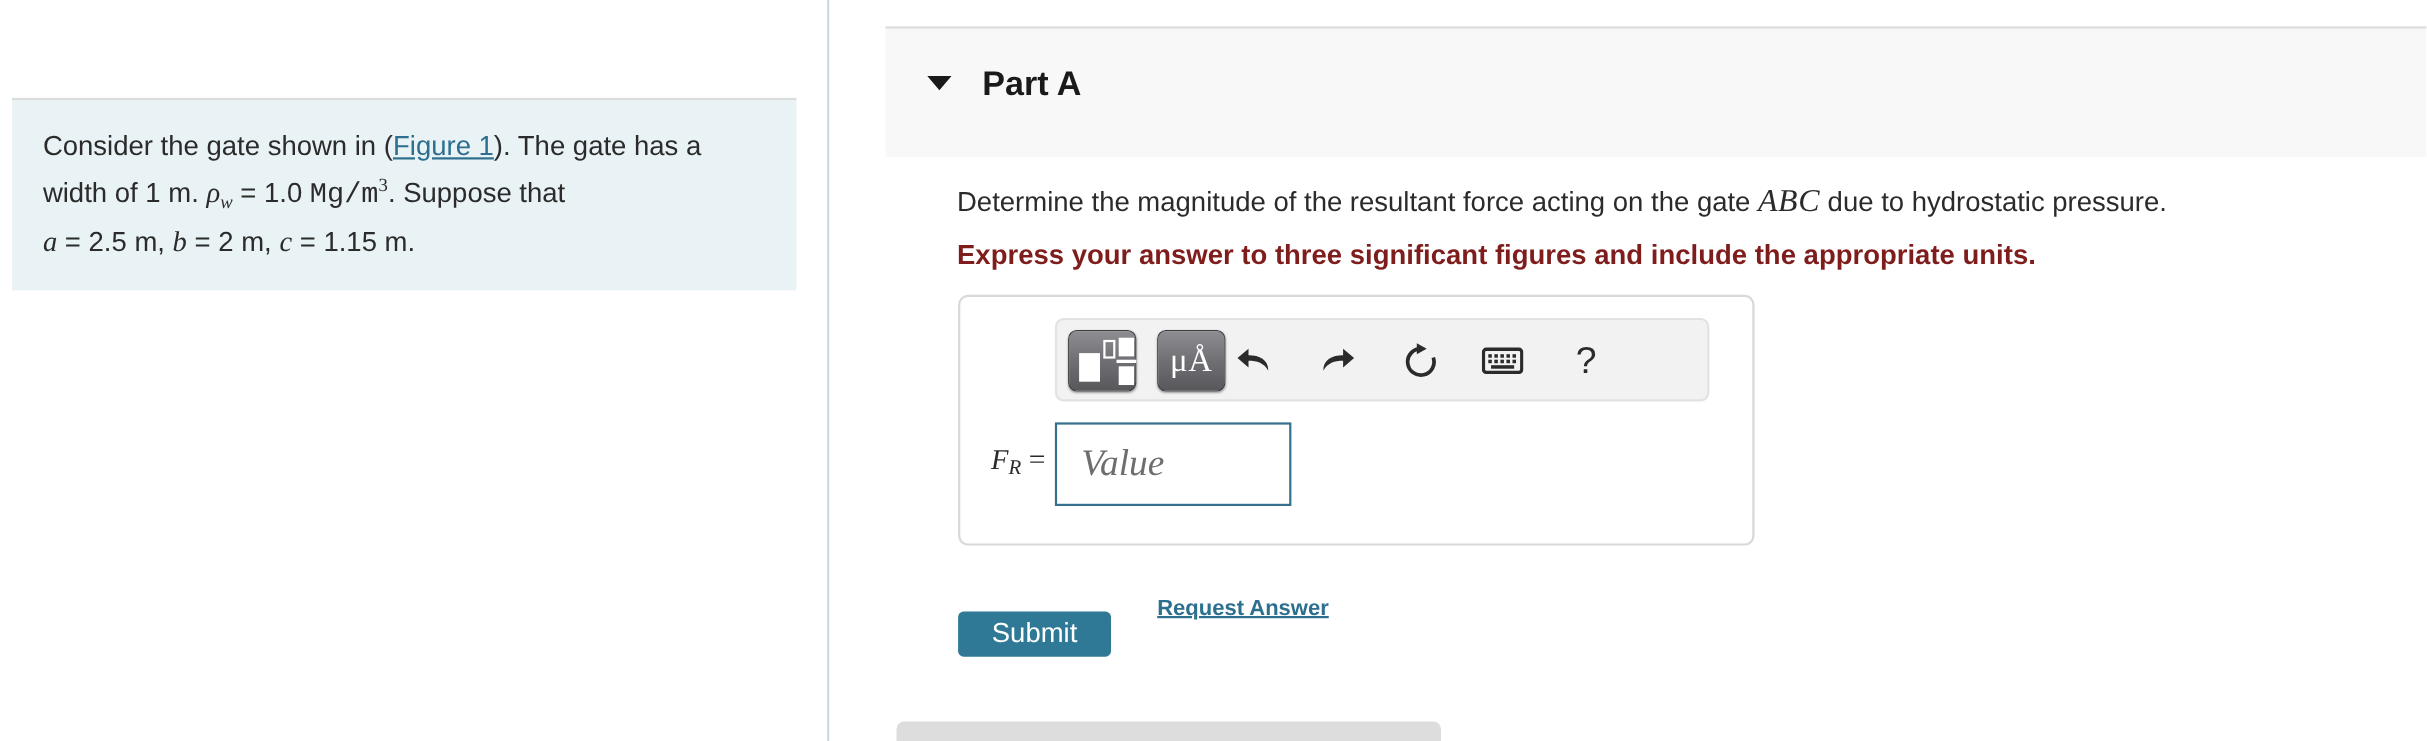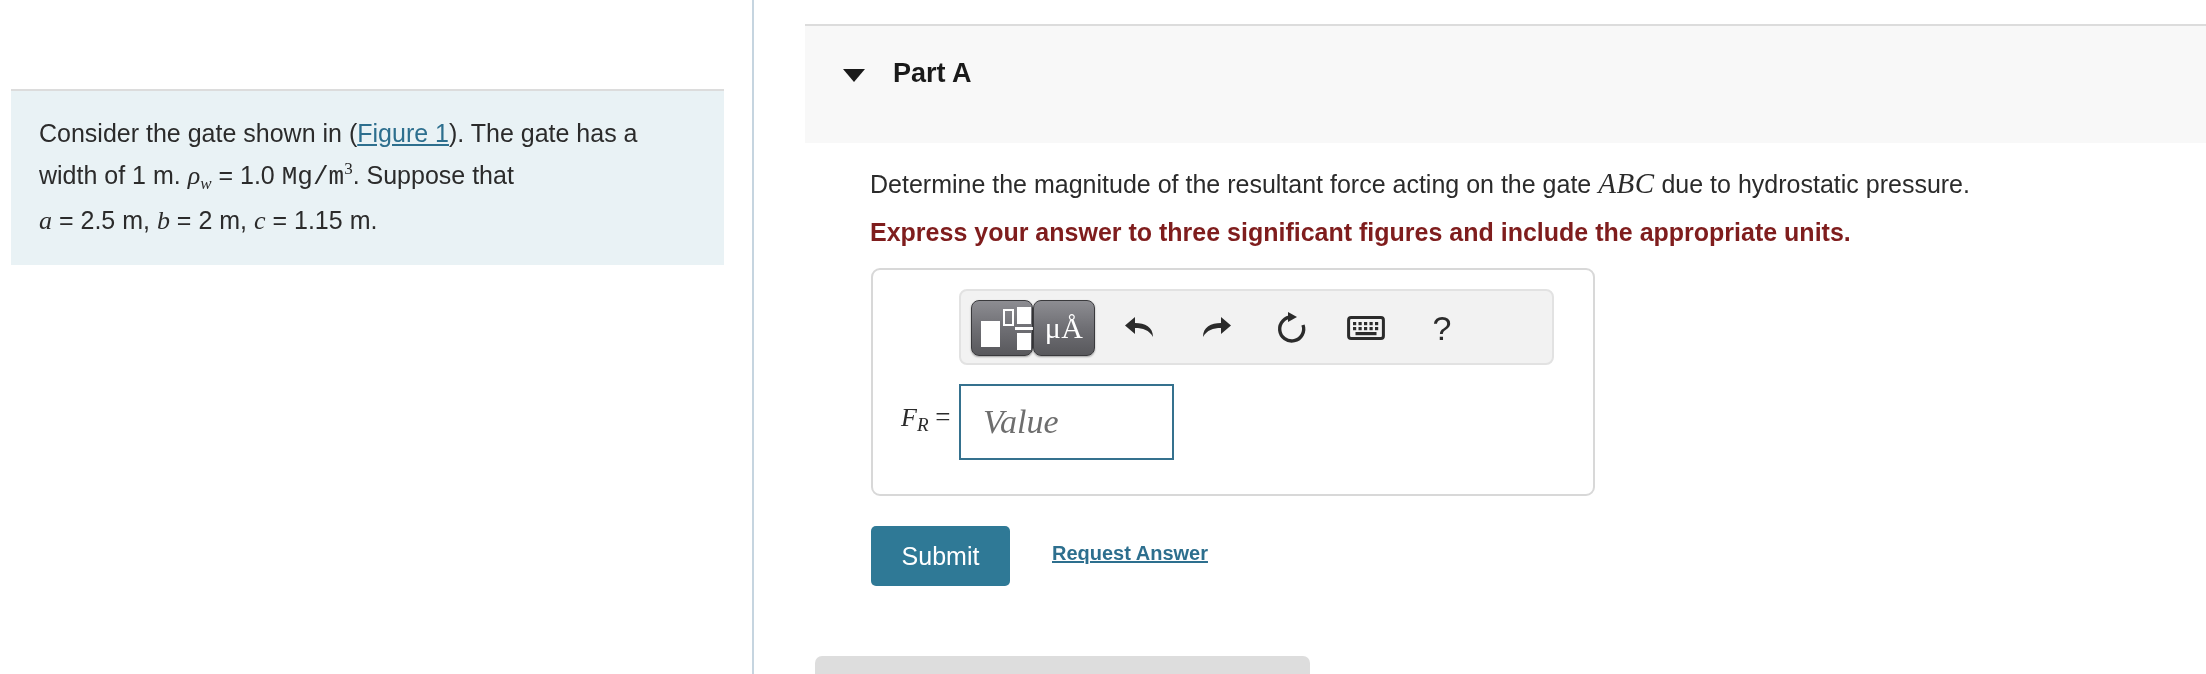--- a/index.html
+++ b/index.html
@@ -105,21 +105,21 @@
     height: 0;
     border-left: 11px solid transparent;
     border-right: 11px solid transparent;
     border-top: 13px solid #1a1a1a;
     cursor: pointer;
   }
   #part-title {
     position: absolute;
     left: 88px;
     top: 32px;
-    font-size: 27px;
+    font-size: 31px;
     font-weight: bold;
     color: #1a1a1a;
   }
 
   #prompt-text {
     position: absolute;
     left: 116px;
     top: 166px;
     font-size: 25px;
     line-height: 34px;
@@ -173,21 +173,21 @@
     width: 62px;
     height: 56px;
     border-radius: 8px;
     background: linear-gradient(180deg, #8d8d92 0%, #6f6f74 50%, #58585c 100%);
     border: 1px solid #3a3a3d;
     box-shadow: 0 1px 2px rgba(0,0,0,0.35);
     cursor: pointer;
     box-sizing: border-box;
   }
   #tb-template-btn { left: 10px; }
-  #tb-units-btn { left: 72px; }
+  #tb-units-btn { left: 91px; }
 
   
   .tmpl-big {
     position: absolute;
     left: 9px;
     top: 20px;
     width: 19px;
     height: 26px;
     background: #ffffff;
   }
@@ -299,23 +299,23 @@
     font-family: "Liberation Serif", serif;
     font-style: italic;
   }
   #value-input { left: 86px; width: 215px; }
   #units-input { left: 305px; width: 210px; }
 
   
   #submit-button {
     position: absolute;
     left: 117px;
-    top: 526px;
+    top: 556px;
     width: 139px;
-    height: 60px;
+    height: 41px;
     background: #2f7996;
     border: none;
     border-radius: 5px;
     color: #ffffff;
     font-family: "Liberation Sans", sans-serif;
     font-size: 25px;
     cursor: pointer;
   }
   #request-answer-link {
     position: absolute;

